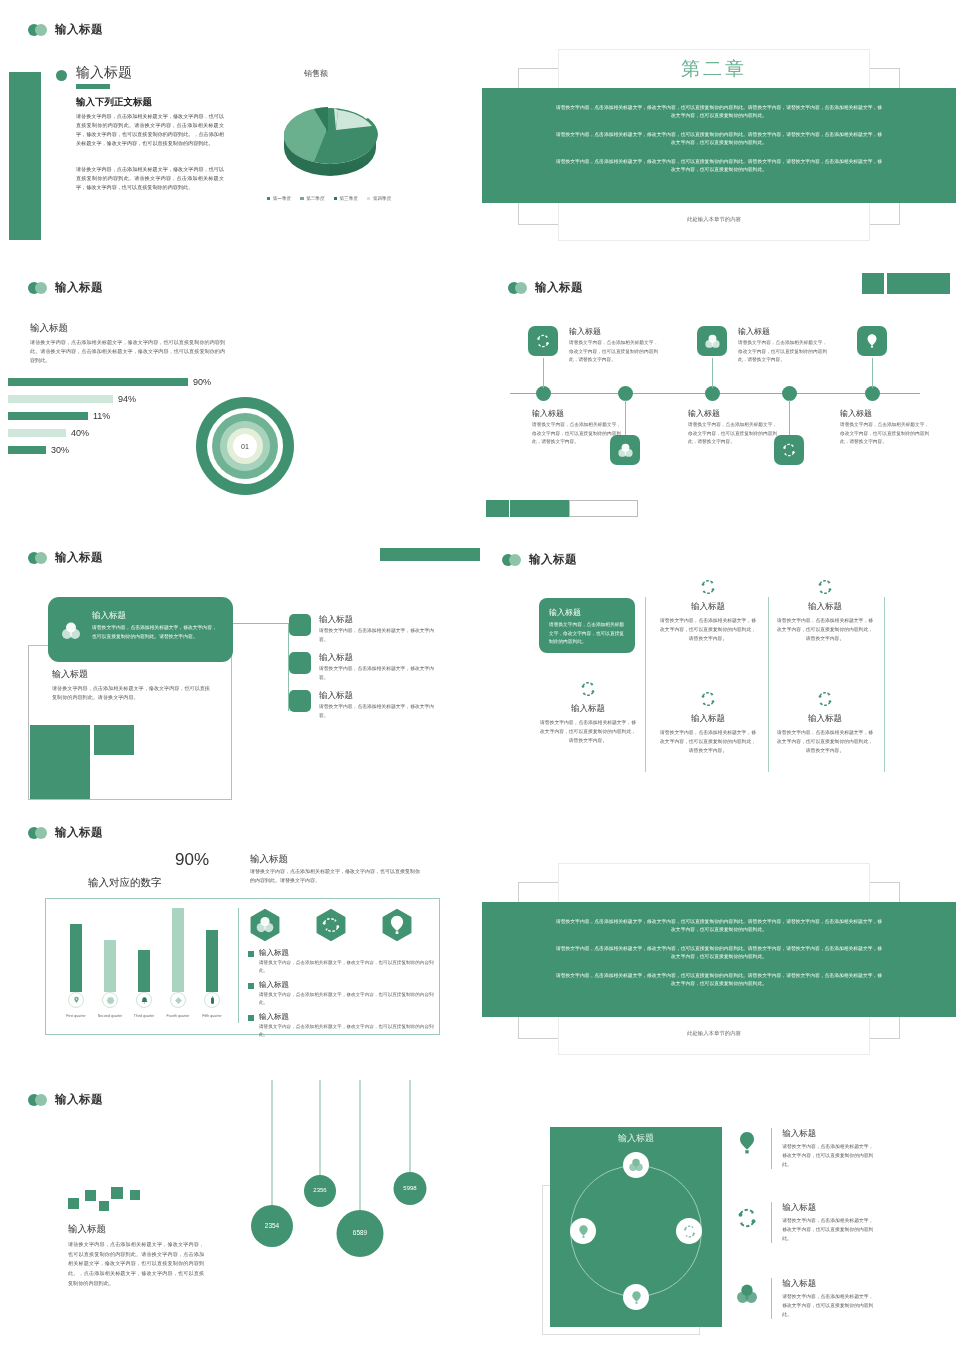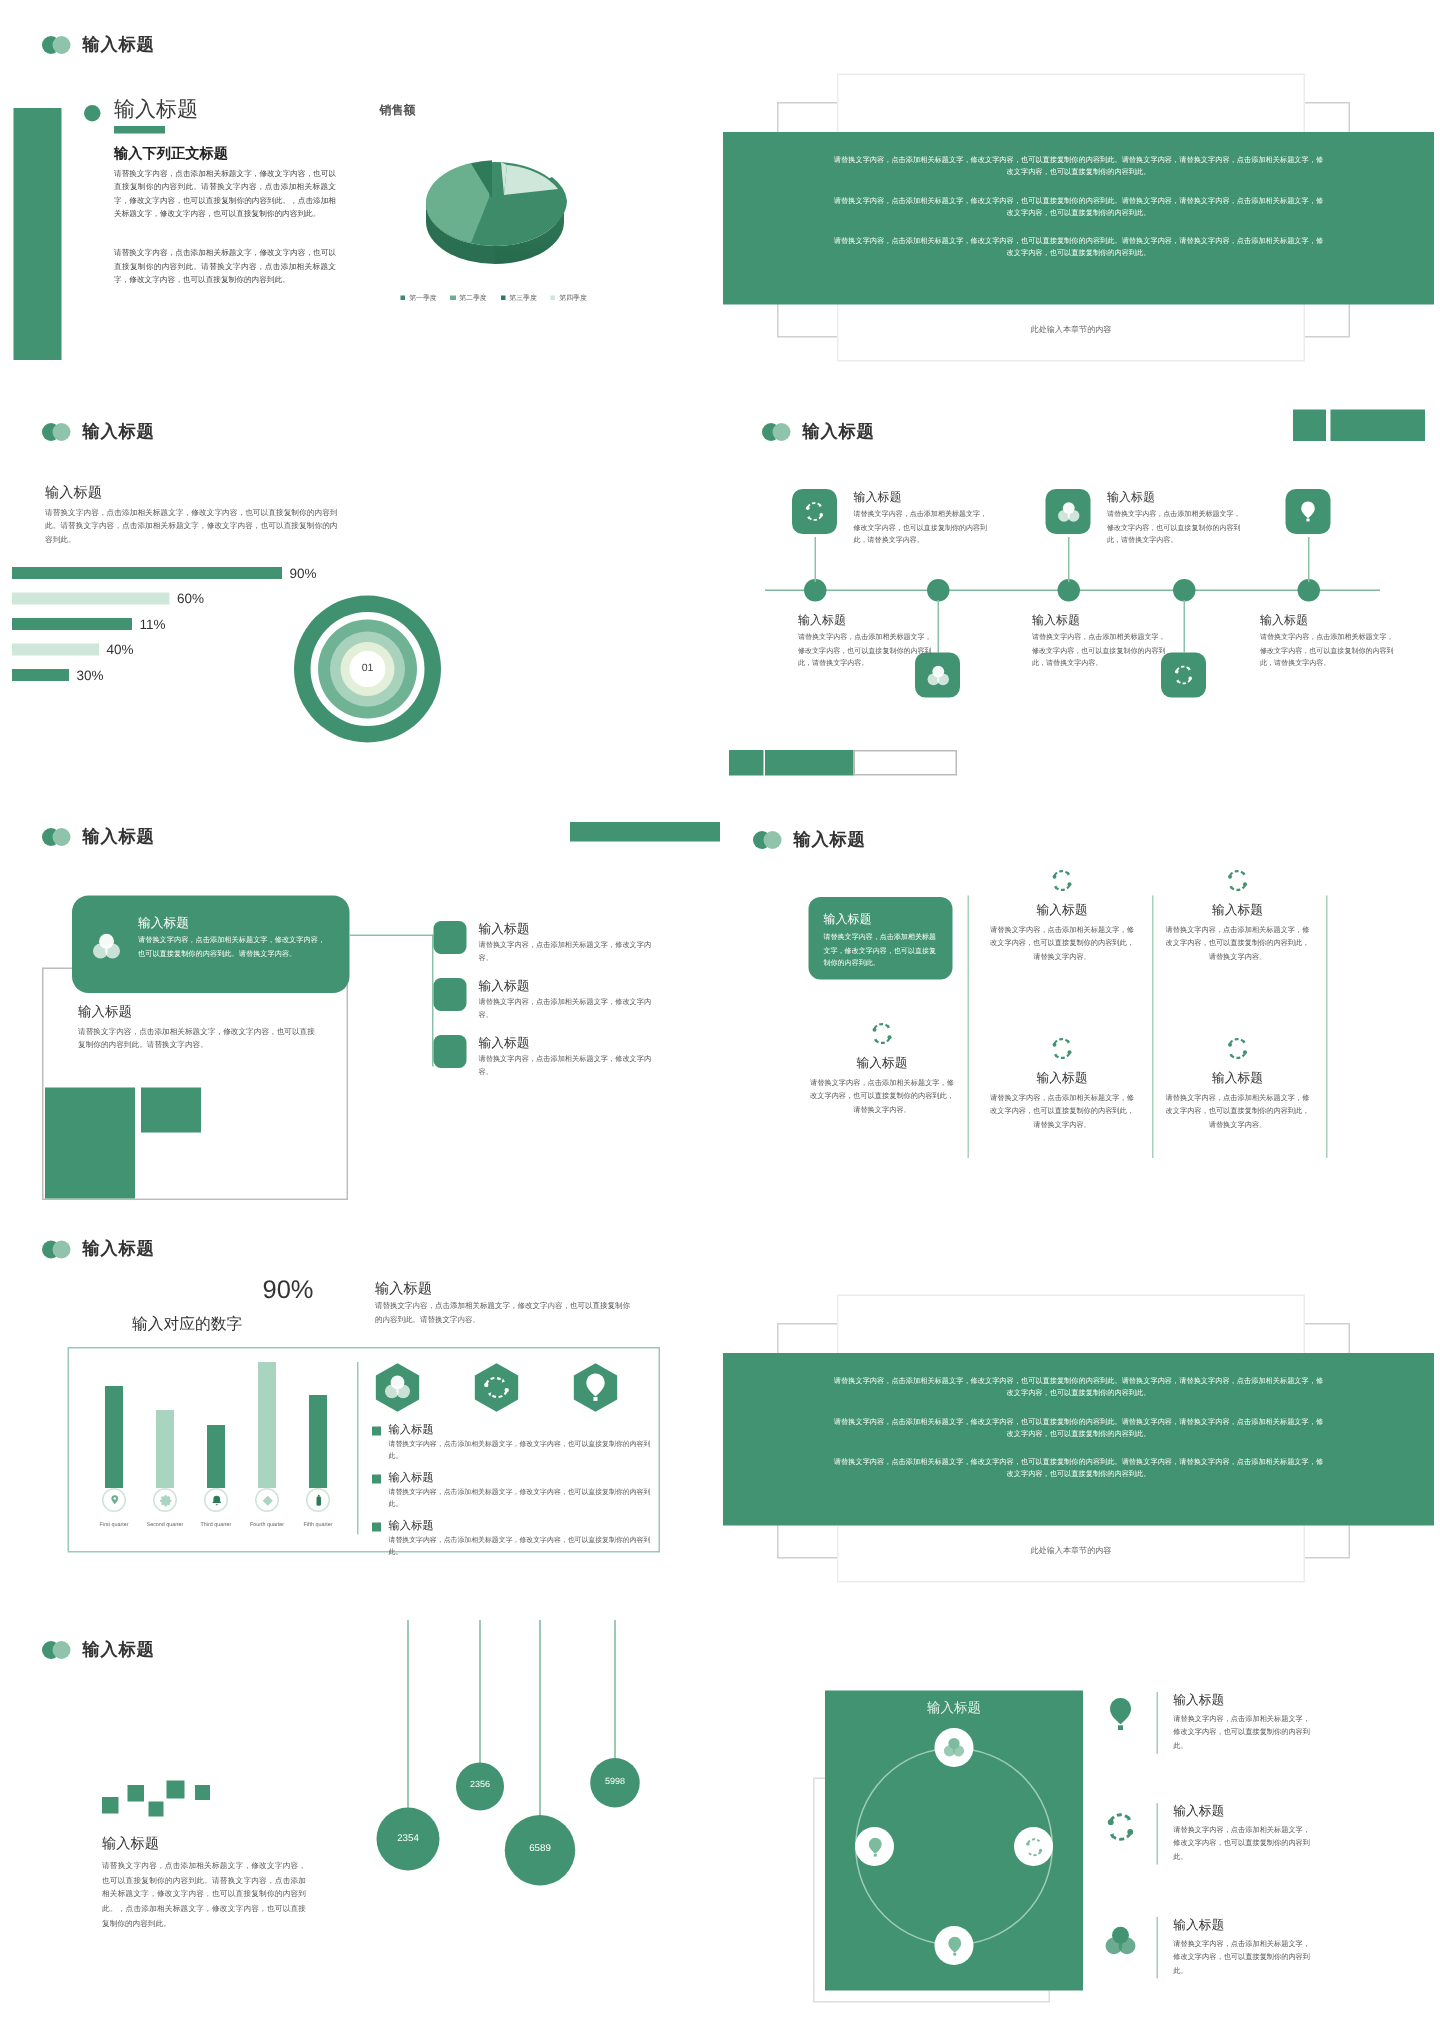--- a/index.html
+++ b/index.html
@@ -33,21 +33,21 @@
   
   #s1 { left: 0; top: 0; width: 480px; height: 270px; }
   #s1 .t { position: absolute; left: 28px; top: 22px; }
   #s1 .greenbar { position: absolute; left: 9px; top: 72px; width: 32px; height: 168px; background: #419371; }
   #s1 .bullet { position: absolute; left: 56px; top: 70px; width: 11px; height: 11px; border-radius: 50%; background: #419371; }
   #s1 .h1 { position: absolute; left: 76px; top: 64px; font-size: 14px; color: #3a3a3a; }
   #s1 .ul { position: absolute; left: 76px; top: 84px; width: 34px; height: 5px; background: #419371; }
   #s1 .h2 { position: absolute; left: 76px; top: 96px; font-size: 9.5px; font-weight: bold; color: #222; }
   #s1 .p1 { position: absolute; left: 76px; top: 112px; width: 148px; font-size: 5.1px; line-height: 1.78; color: #444; text-align: justify; }
   #s1 .p2 { position: absolute; left: 76px; top: 165px; width: 148px; font-size: 5.1px; line-height: 1.78; color: #444; text-align: justify; }
-  #s1 .pieTitle { position: absolute; left: 253px; top: 68px; width: 150px; text-align: left; font-size: 8px; color: #555; font-weight: bold; }
+  #s1 .pieTitle { position: absolute; left: 241px; top: 68px; width: 150px; text-align: center; font-size: 8px; color: #555; }
   #s1 .pieWrap { position: absolute; left: 258px; top: 82px; width: 145px; height: 105px; }
   #s1 .legend { position: absolute; left: 253px; top: 196px; width: 152px; display: flex; justify-content: center; gap: 9px; }
   #s1 .legend .li { display: flex; align-items: center; gap: 2.5px; font-size: 4.6px; color: #666; }
   #s1 .legend .sw { width: 3.5px; height: 3.5px; }
 
   
   #s2 { left: 480px; top: 0; width: 480px; height: 270px; }
   #s2 .outline { position: absolute; left: 38px; top: 68px; width: 382px; height: 157px; border: 1px solid #cfcfcf; }
   #s2 .card { position: absolute; left: 79px; top: 50px; width: 310px; height: 190px; background: #fff; box-shadow: 0 0 0 1px #ececec; }
   #s2 .chap { position: absolute; left: 79px; top: 56px; width: 310px; text-align: center; font-size: 19px; color: #6cb394; letter-spacing: 3px; }
@@ -237,20 +237,21 @@
       <div class="li">
           <span class="sw" style="background:#cfe6da"></span>
           <span>第四季度</span>
         </div>
     </div>
   </div>
 
   <div class="slide" id="s2">
     <div class="outline"></div>
     <div class="card"></div>
+    <div class="chap">第二章</div>
     <div class="band">
       <p class="pg">请替换文字内容，点击添加相关标题文字，修改文字内容，也可以直接复制你的内容到此。请替换文字内容，请替换文字内容，点击添加相关标题文字，修改文字内容，也可以直接复制你的内容到此。</p>
       <p class="pg">请替换文字内容，点击添加相关标题文字，修改文字内容，也可以直接复制你的内容到此。请替换文字内容，请替换文字内容，点击添加相关标题文字，修改文字内容，也可以直接复制你的内容到此。</p>
       <p class="pg">请替换文字内容，点击添加相关标题文字，修改文字内容，也可以直接复制你的内容到此。请替换文字内容，请替换文字内容，点击添加相关标题文字，修改文字内容，也可以直接复制你的内容到此。</p>
     </div>
     <div class="foot">此处输入本章节的内容</div>
   </div>
 
   <div class="slide" id="s3">
     <div class="sect-title t">
@@ -263,21 +264,21 @@
     <div class="h">输入标题</div>
     <div class="p">请替换文字内容，点击添加相关标题文字，修改文字内容，也可以直接复制你的内容到此。请替换文字内容，点击添加相关标题文字，修改文字内容，也可以直接复制你的内容到此。</div>
 
     <div class="bars">
       <div class="brow">
           <div class="bfill" style="width:180px;background:#419371"></div>
           <span class="blab">90%</span>
         </div>
       <div class="brow">
           <div class="bfill" style="width:105px;background:#cfe6da"></div>
-          <span class="blab">60%</span>
+          <span class="blab">94%</span>
         </div>
       <div class="brow">
           <div class="bfill" style="width:80px;background:#419371"></div>
           <span class="blab">11%</span>
         </div>
       <div class="brow">
           <div class="bfill" style="width:58px;background:#cfe6da"></div>
           <span class="blab">40%</span>
         </div>
       <div class="brow">

